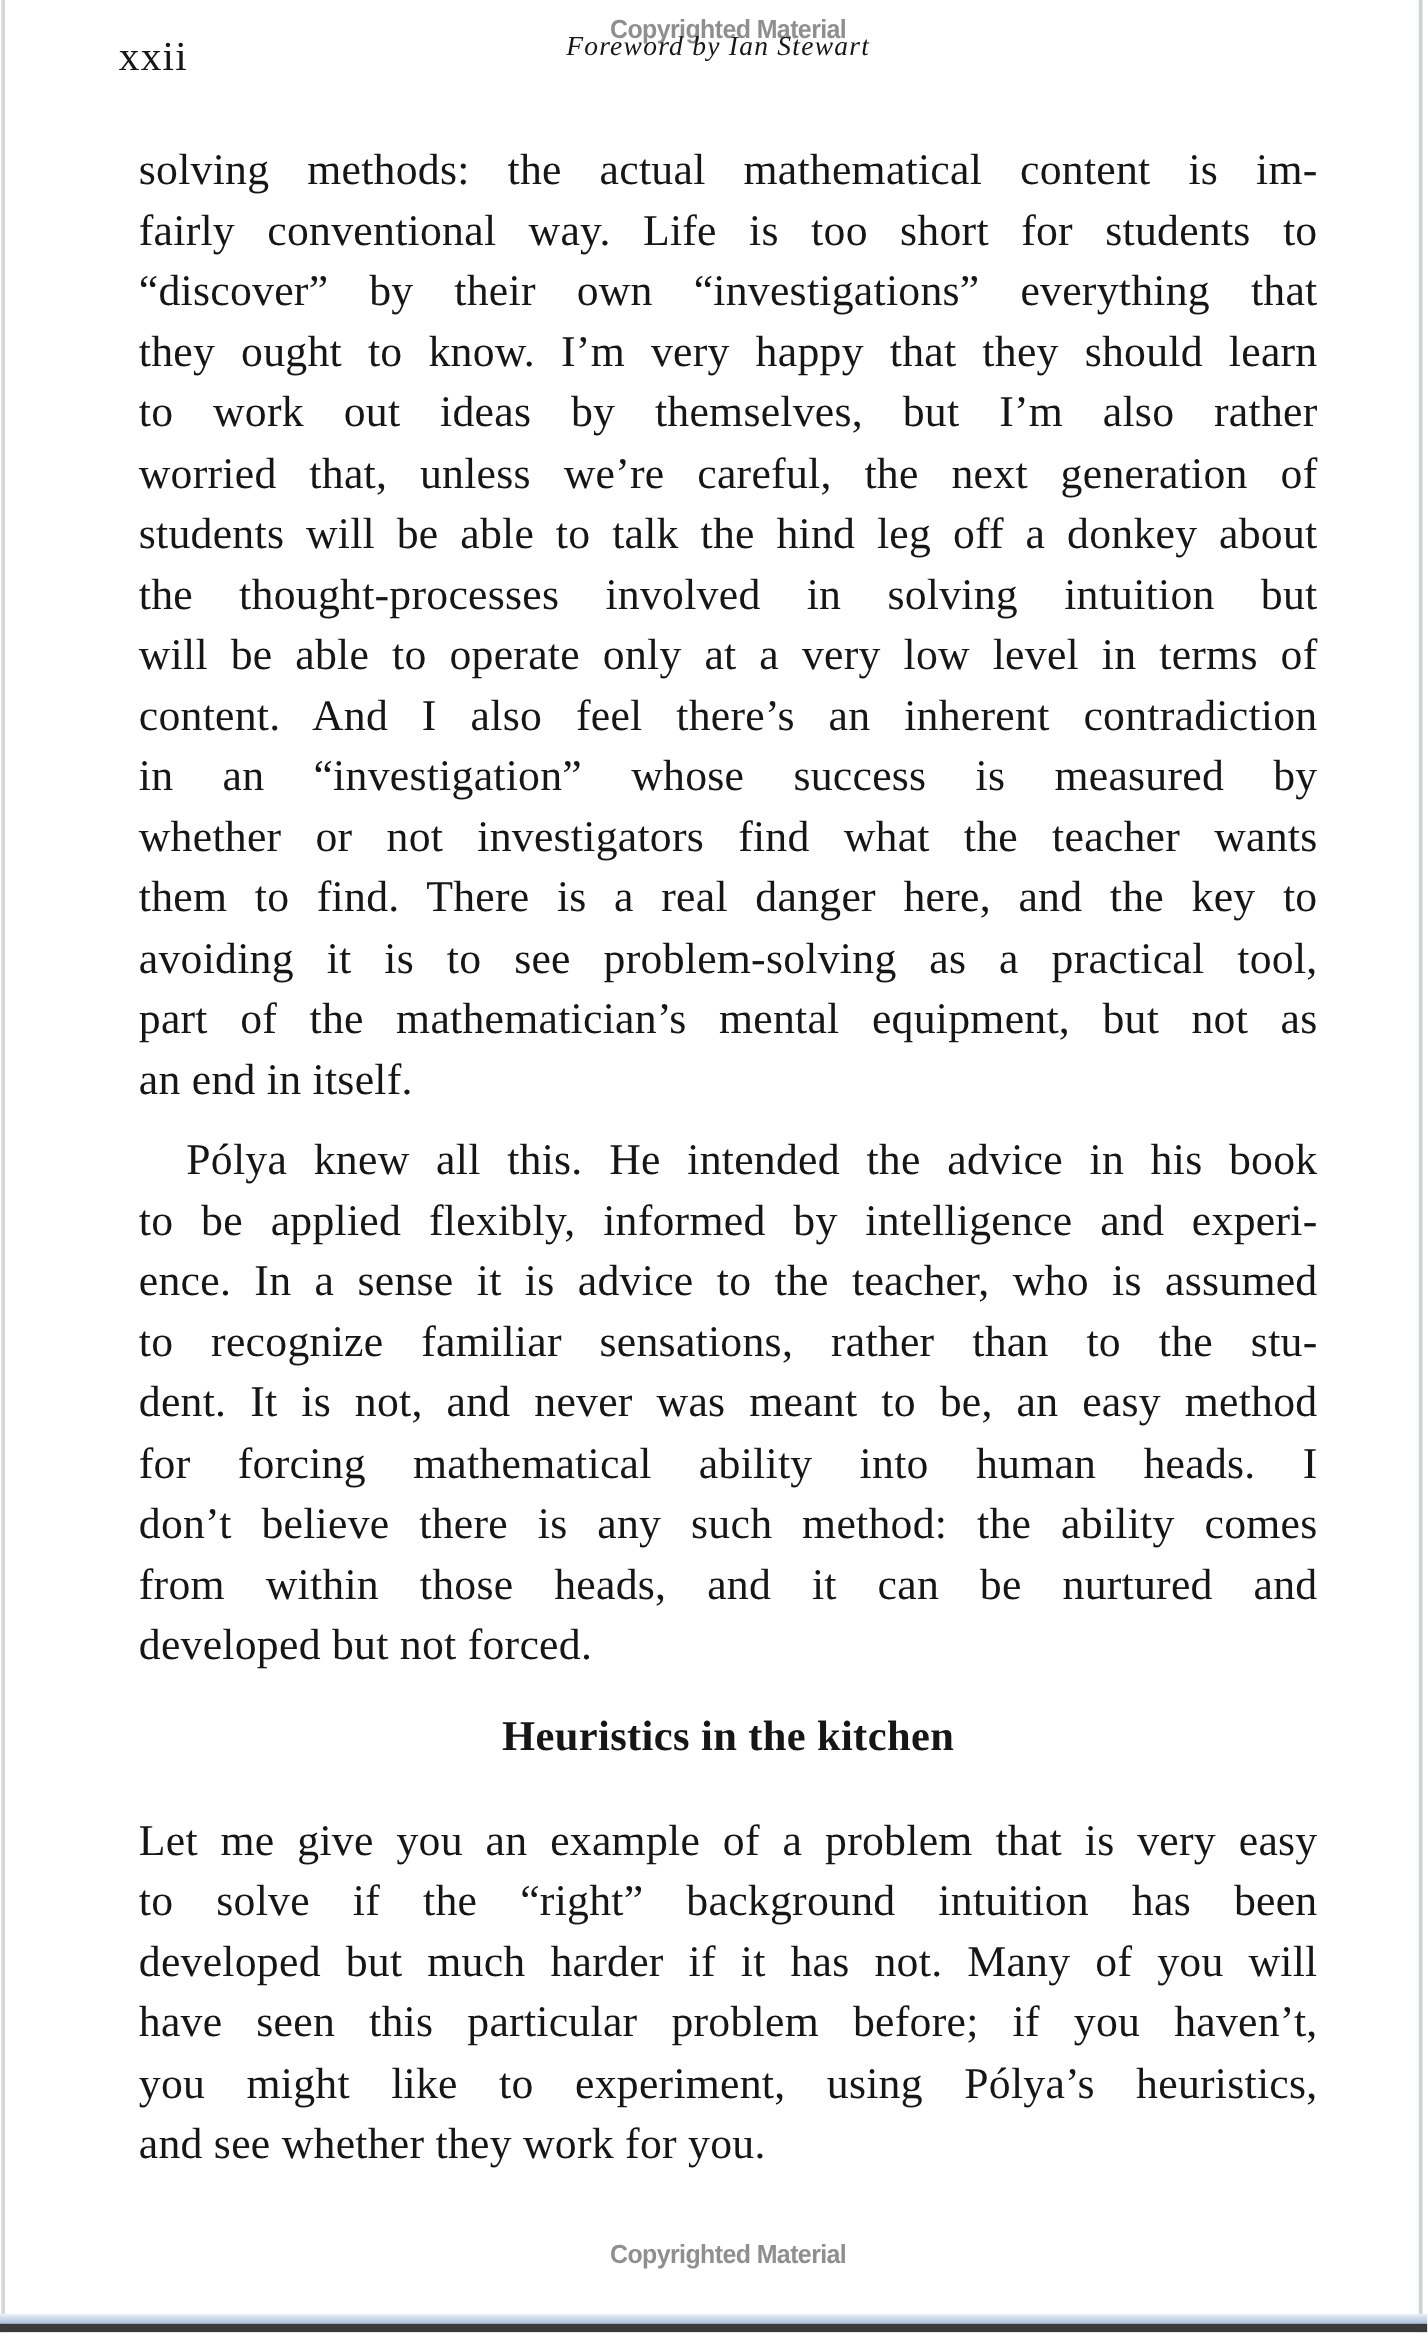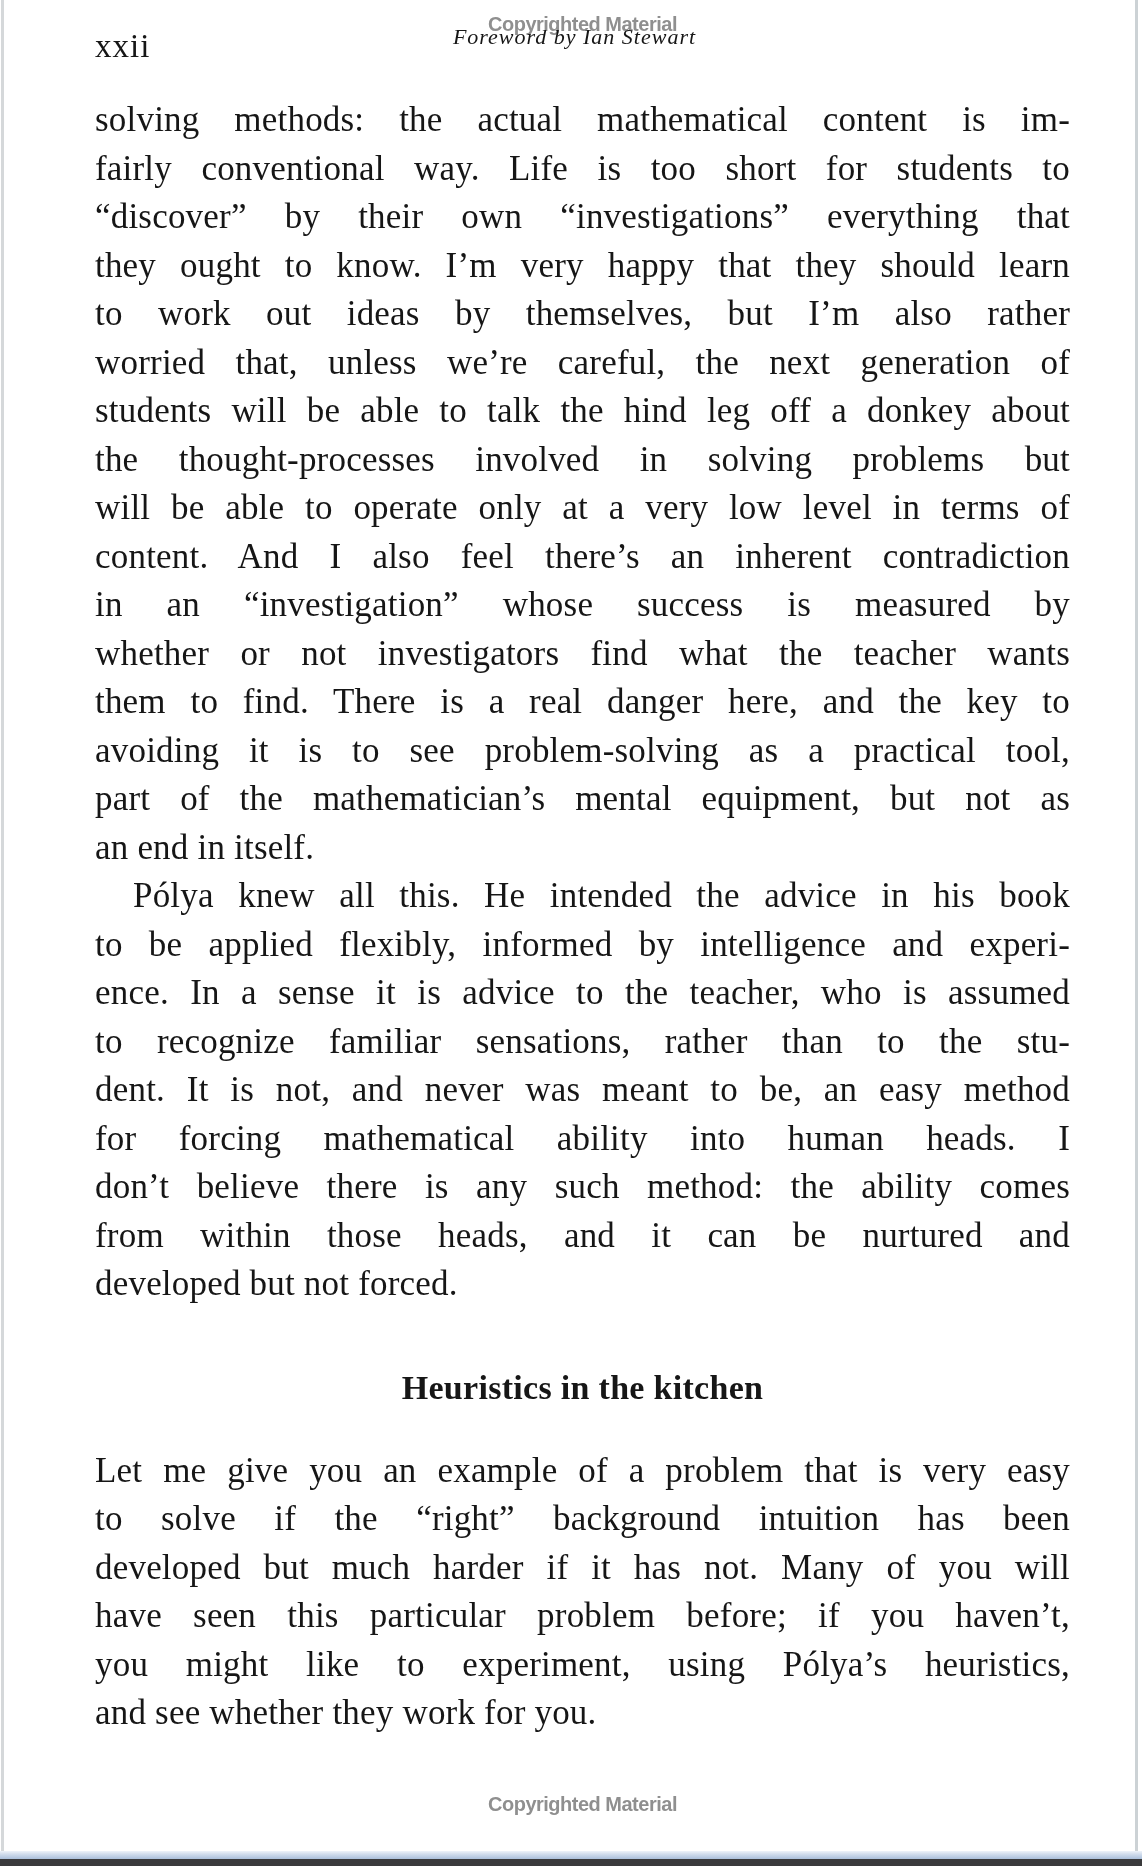--- a/index.html
+++ b/index.html
@@ -61,34 +61,34 @@
     white-space: nowrap;
     letter-spacing: 1px;
   }
 
   .body-col {
     position: absolute;
     left: 95px;
     top: 96px;
     width: 975px;
   }
-  .para { margin: 0; }
+  .para { margin: 16px; }
   .line {
     font-size: 35px;
     line-height: 48.5px;
     text-align: justify;
     text-align-last: justify;
     white-space: normal;
     letter-spacing: 0.2px;
   }
   .line.final { text-align-last: left; }
   .para.indent .line:first-child { text-indent: 38px; }
 
   .section-heading {
-    margin-top: 60px;
+    margin-top: 30px;
     margin-bottom: 0;
     height: 48px;
     font-size: 34px;
     font-weight: bold;
     text-align: center;
     letter-spacing: 0.3px;
   }
   .para.after-heading { margin-top: 30px; }
 
   .bottom-strip-blue {
@@ -125,21 +125,21 @@
 
   <div class="body-col">
     <div class="para">
         <div class="line">solving methods: the actual mathematical content is im-</div>
         <div class="line">fairly conventional way. Life is too short for students to</div>
         <div class="line">“discover” by their own “investigations” everything that</div>
         <div class="line">they ought to know. I’m very happy that they should learn</div>
         <div class="line">to work out ideas by themselves, but I’m also rather</div>
         <div class="line">worried that, unless we’re careful, the next generation of</div>
         <div class="line">students will be able to talk the hind leg off a donkey about</div>
-        <div class="line">the thought-processes involved in solving problems but</div>
+        <div class="line">the thought-processes involved in solving intuition but</div>
         <div class="line">will be able to operate only at a very low level in terms of</div>
         <div class="line">content. And I also feel there’s an inherent contradiction</div>
         <div class="line">in an “investigation” whose success is measured by</div>
         <div class="line">whether or not investigators find what the teacher wants</div>
         <div class="line">them to find. There is a real danger here, and the key to</div>
         <div class="line">avoiding it is to see problem-solving as a practical tool,</div>
         <div class="line">part of the mathematician’s mental equipment, but not as</div>
         <div class="line final">an end in itself.</div>
       </div>
     <div class="para indent">

